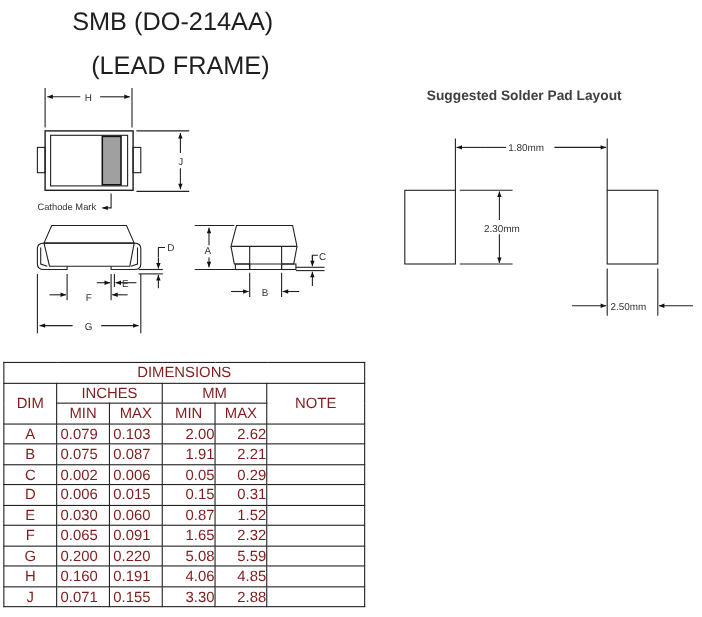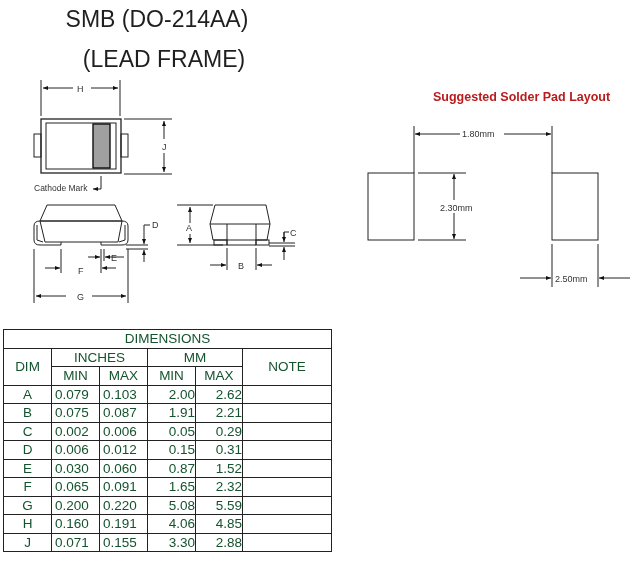--- a/index.html
+++ b/index.html
@@ -3,22 +3,22 @@
 <meta charset="utf-8">
 <style>
   html, body { margin:0; padding:0; background:#ffffff; }
   body { width:638px; height:561px; position:relative; overflow:hidden;
          font-family:"Liberation Sans", sans-serif; color:#1a1a1a; }
   .title { position:absolute; left:0; width:320px; text-align:center; font-size:23px; line-height:26px; color:#1f1f1f; }
   #t1 { top:6px; left:-3px; }
   #t2 { top:34px; left:4px;margin-top:12px; }
   svg.dwg { position:absolute; left:0; top:0; }
   .lbl { font-family:"Liberation Sans", sans-serif; font-size:9px; fill:#333; }
-  .pad-title { position:absolute; left:388px; top:90px; font-size:12.5px; font-weight:bold; color:#b91c1c;margin-left:45px; }
-  table.dims { position:absolute; left:3px; top:329px; border-collapse:collapse; font-size:13.5px; color:#14532d; }
+  .pad-title { position:absolute; left:388px; top:80px; font-size:12.5px; font-weight:bold; color:#404040; }
+  table.dims { position:absolute; left:3px; top:329px; border-collapse:collapse; font-size:13.5px; color:#7f1d1d; }
   table.dims td { border:1.5px solid #222; text-align:center; padding:0; height:17.5px; line-height:17px; }
   table.dims td.num { text-align:left; padding-left:3px;margin-top:36px; }
   table.dims td.mm { text-align:right; padding-left:5px; }
 </style>
 </head>
 <body>
 
 <div id="t1" class="title">SMB (DO-214AA)</div>
 <div id="t2" class="title">(LEAD FRAME)</div>
 
@@ -188,21 +188,21 @@
         <td>C</td>
         <td class="num">0.002</td>
         <td class="num">0.006</td>
         <td class="mm">0.05</td>
         <td class="mm">0.29</td>
         <td></td>
       </tr>
   <tr>
         <td>D</td>
         <td class="num">0.006</td>
-        <td class="num">0.012</td>
+        <td class="num">0.015</td>
         <td class="mm">0.15</td>
         <td class="mm">0.31</td>
         <td></td>
       </tr>
   <tr>
         <td>E</td>
         <td class="num">0.030</td>
         <td class="num">0.060</td>
         <td class="mm">0.87</td>
         <td class="mm">1.52</td>

